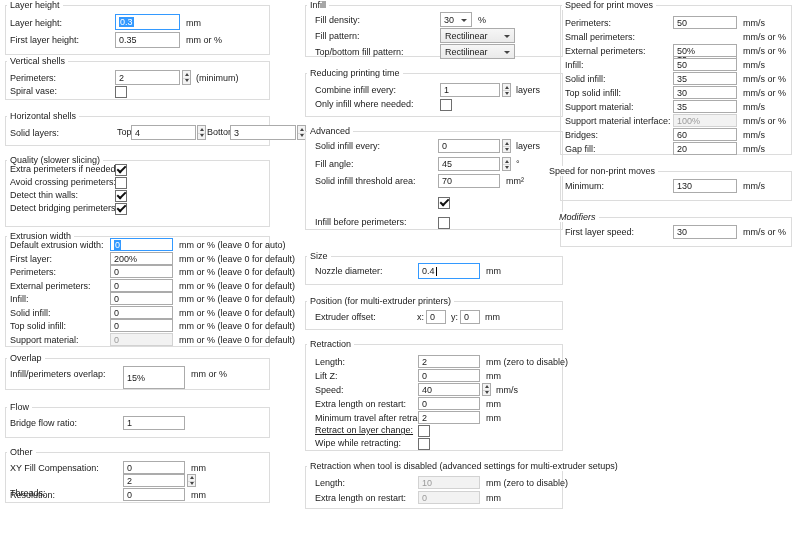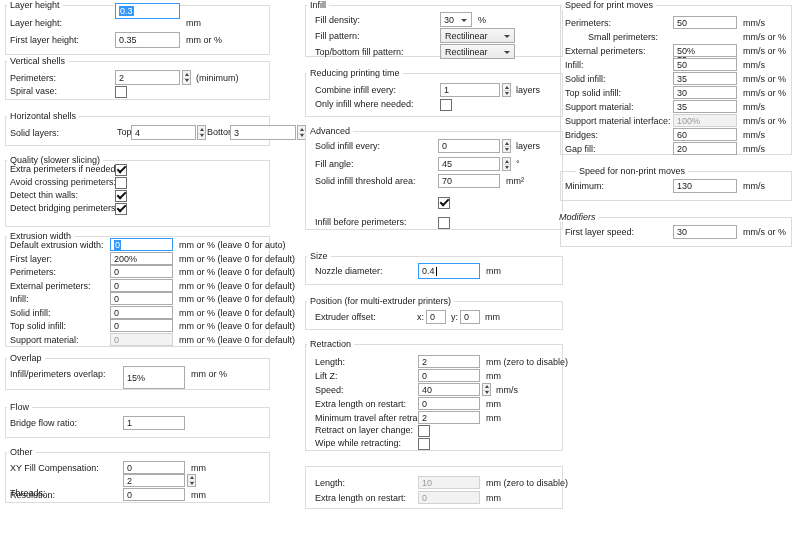--- a/index.html
+++ b/index.html
@@ -33,21 +33,21 @@
   .tick{position:absolute;left:1px;top:1px;width:7px;height:3px;
         border-left:2px solid #111;border-bottom:2px solid #111;transform:rotate(-45deg);}
 </style>
 </head>
 <body>
 
 <div id="screen">
     <div class="gbox" style="left: 5px; top: 5px; width: 265px; height: 50px;"></div>
     <div class="gtitle" style="left: 7px; top: 0px;">Layer height</div>
     <div class="lbl" style="left: 10px; top: 18px;">Layer height:</div>
-    <div class="tbox foc" style="left: 115px; top: 3px; width: 65px; height: 16px;">
+    <div class="tbox foc" style="left: 115px; top: 14px; width: 65px; height: 16px;">
       <span class="val sel">0.3</span>
     </div>
     <div class="unit" style="left: 186px; top: 18px;">mm</div>
     <div class="lbl" style="left: 10px; top: 35px; text-align: center;">First layer height:</div>
     <div class="tbox" style="left: 115px; top: 32px; width: 65px; height: 16px;">
       <span class="val">0.35</span>
     </div>
     <div class="unit" style="left: 186px; top: 35px;">mm or %</div>
     <div class="gbox" style="left: 5px; top: 61px; width: 265px; height: 39px;"></div>
     <div class="gtitle" style="left: 7px; top: 56px;">Vertical shells</div>
@@ -309,43 +309,44 @@
     <div class="lbl" style="left: 315px; top: 399px;">Extra length on restart:</div>
     <div class="tbox" style="left: 418px; top: 397px; width: 62px; height: 13px;">
       <span class="val">0</span>
     </div>
     <div class="unit" style="left: 486px; top: 399px;">mm</div>
     <div class="lbl" style="left: 315px; top: 413px;">Minimum travel after retraction:</div>
     <div class="tbox" style="left: 418px; top: 411px; width: 62px; height: 13px;">
       <span class="val">2</span>
     </div>
     <div class="unit" style="left: 486px; top: 413px;">mm</div>
-    <div class="lbl" style="left: 315px; top: 425px;">Retract on layer change:</div>
+    <div class="lbl" style="left: 315px; top: 425px; text-decoration: underline;">Retract on layer change:</div>
     <div class="cb" style="left: 418px; top: 425px;"></div>
     <div class="lbl" style="left: 315px; top: 438px;">Wipe while retracting:</div>
     <div class="cb" style="left: 418px; top: 438px;"></div>
     <div class="gbox" style="left: 305px; top: 466px; width: 258px; height: 43px;"></div>
+    <div class="gtitle" style="left: 307px; top: 461px;">Retraction when tool is disabled (advanced settings for multi-extruder setups)</div>
     <div class="lbl" style="left: 315px; top: 478px;">Length:</div>
     <div class="tbox dis" style="left: 418px; top: 476px; width: 62px; height: 13px;">
       <span class="val">10</span>
     </div>
     <div class="unit" style="left: 486px; top: 478px;">mm (zero to disable)</div>
     <div class="lbl" style="left: 315px; top: 493px;">Extra length on restart:</div>
     <div class="tbox dis" style="left: 418px; top: 491px; width: 62px; height: 13px;">
       <span class="val">0</span>
     </div>
     <div class="unit" style="left: 486px; top: 493px;">mm</div>
     <div class="gbox" style="left: 560px; top: 5px; width: 232px; height: 150px;"></div>
     <div class="gtitle" style="left: 562px; top: 0px;">Speed for print moves</div>
     <div class="lbl" style="left: 565px; top: 18px;">Perimeters:</div>
     <div class="tbox" style="left: 673px; top: 16px; width: 64px; height: 13px;">
       <span class="val">50</span>
     </div>
     <div class="unit" style="left: 743px; top: 18px;">mm/s</div>
-    <div class="lbl" style="left: 565px; top: 32px; margin-left: 23px;">Small perimeters:</div>
+    <div class="lbl" style="left: 565px; top: 32px;">Small perimeters:</div>
     <div class="tbox" style="left: 673px; top: 48px; width: 64px; height: 13px;">
       <span class="val">15</span>
     </div>
     <div class="unit" style="left: 743px; top: 32px;">mm/s or %</div>
     <div class="lbl" style="left: 565px; top: 46px;">External perimeters:</div>
     <div class="tbox" style="left: 673px; top: 44px; width: 64px; height: 13px;">
       <span class="val">50%</span>
     </div>
     <div class="unit" style="left: 743px; top: 46px;">mm/s or %</div>
     <div class="lbl" style="left: 565px; top: 60px;">Infill:</div>
@@ -377,21 +378,21 @@
     <div class="tbox" style="left: 673px; top: 128px; width: 64px; height: 13px;">
       <span class="val">60</span>
     </div>
     <div class="unit" style="left: 743px; top: 130px;">mm/s</div>
     <div class="lbl" style="left: 565px; top: 144px;">Gap fill:</div>
     <div class="tbox" style="left: 673px; top: 142px; width: 64px; height: 13px;">
       <span class="val">20</span>
     </div>
     <div class="unit" style="left: 743px; top: 144px;">mm/s</div>
     <div class="gbox" style="left: 560px; top: 171px; width: 232px; height: 30px;"></div>
-    <div class="gtitle" style="left: 576px; top: 166px;">Speed for non-print moves</div>
+    <div class="gtitle" style="left: 546px; top: 166px;">Speed for non-print moves</div>
     <div class="lbl" style="left: 565px; top: 181px;">Minimum:</div>
     <div class="tbox" style="left: 673px; top: 179px; width: 64px; height: 14px;">
       <span class="val">130</span>
     </div>
     <div class="unit" style="left: 743px; top: 181px;">mm/s</div>
     <div class="gbox" style="left: 560px; top: 217px; width: 232px; height: 30px;"></div>
     <div class="gtitle" style="left: 556px; top: 212px; font-style: italic;">Modifiers</div>
     <div class="lbl" style="left: 565px; top: 227px;">First layer speed:</div>
     <div class="tbox" style="left: 673px; top: 225px; width: 64px; height: 14px;">
       <span class="val">30</span>

